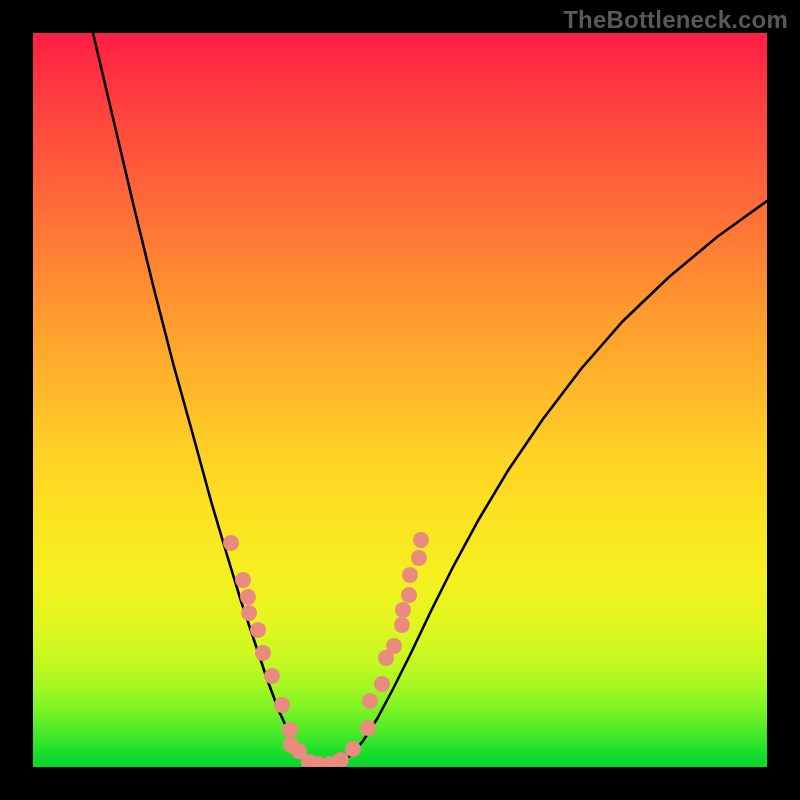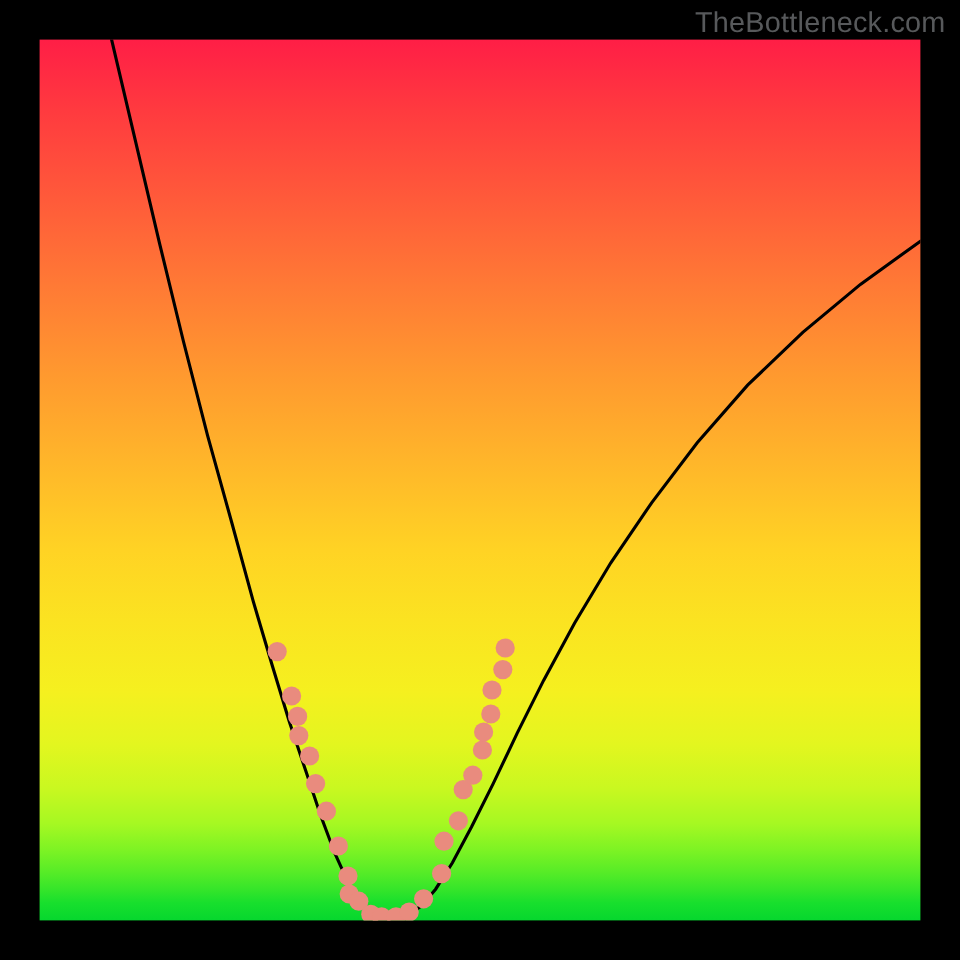--- a/index.html
+++ b/index.html
@@ -43,21 +43,21 @@
       #18df2d 98%,
       #06d72e 100%
     );
   }
   .watermark {
     position: absolute;
     top: 6px;
     right: 12px;
     font-family: Arial, Helvetica, sans-serif;
     font-size: 24px;
-    font-weight: 400;
+    font-weight: 700;
     color: #57595b;
     letter-spacing: 0.2px;
   }
   svg {
     position: absolute;
     left: 0;
     top: 0;
     width: 734px;
     height: 734px;
   }

